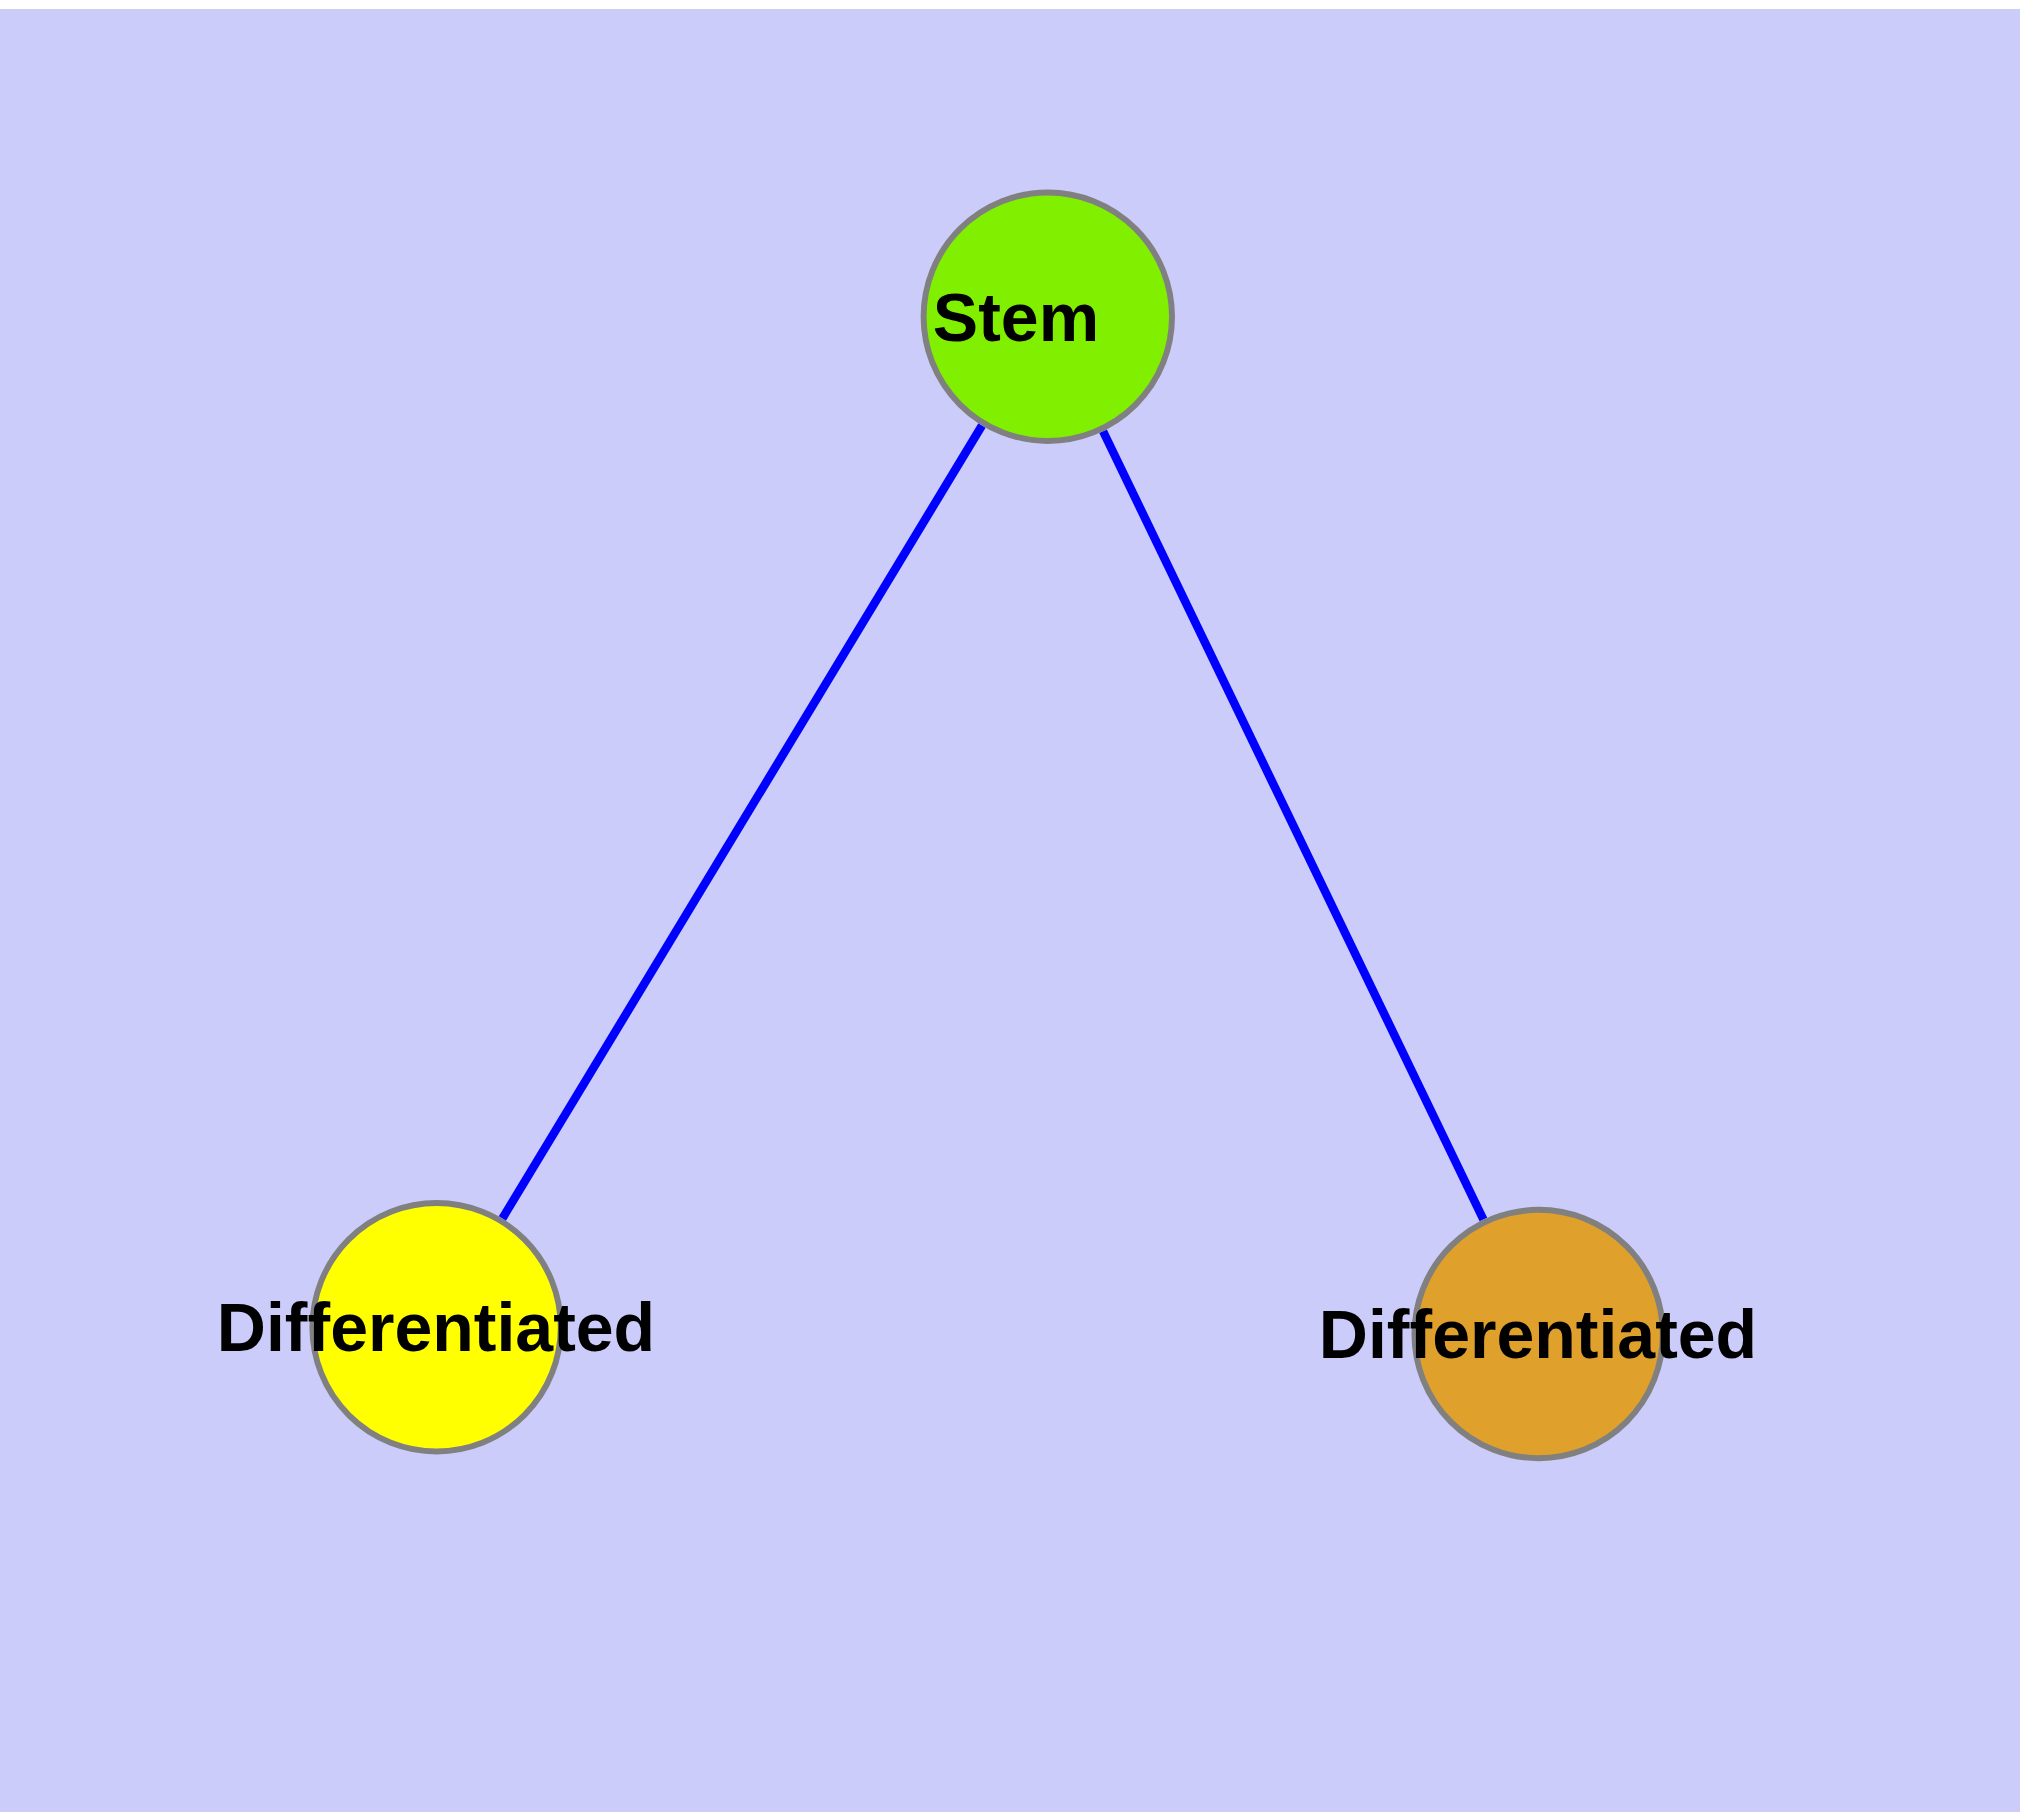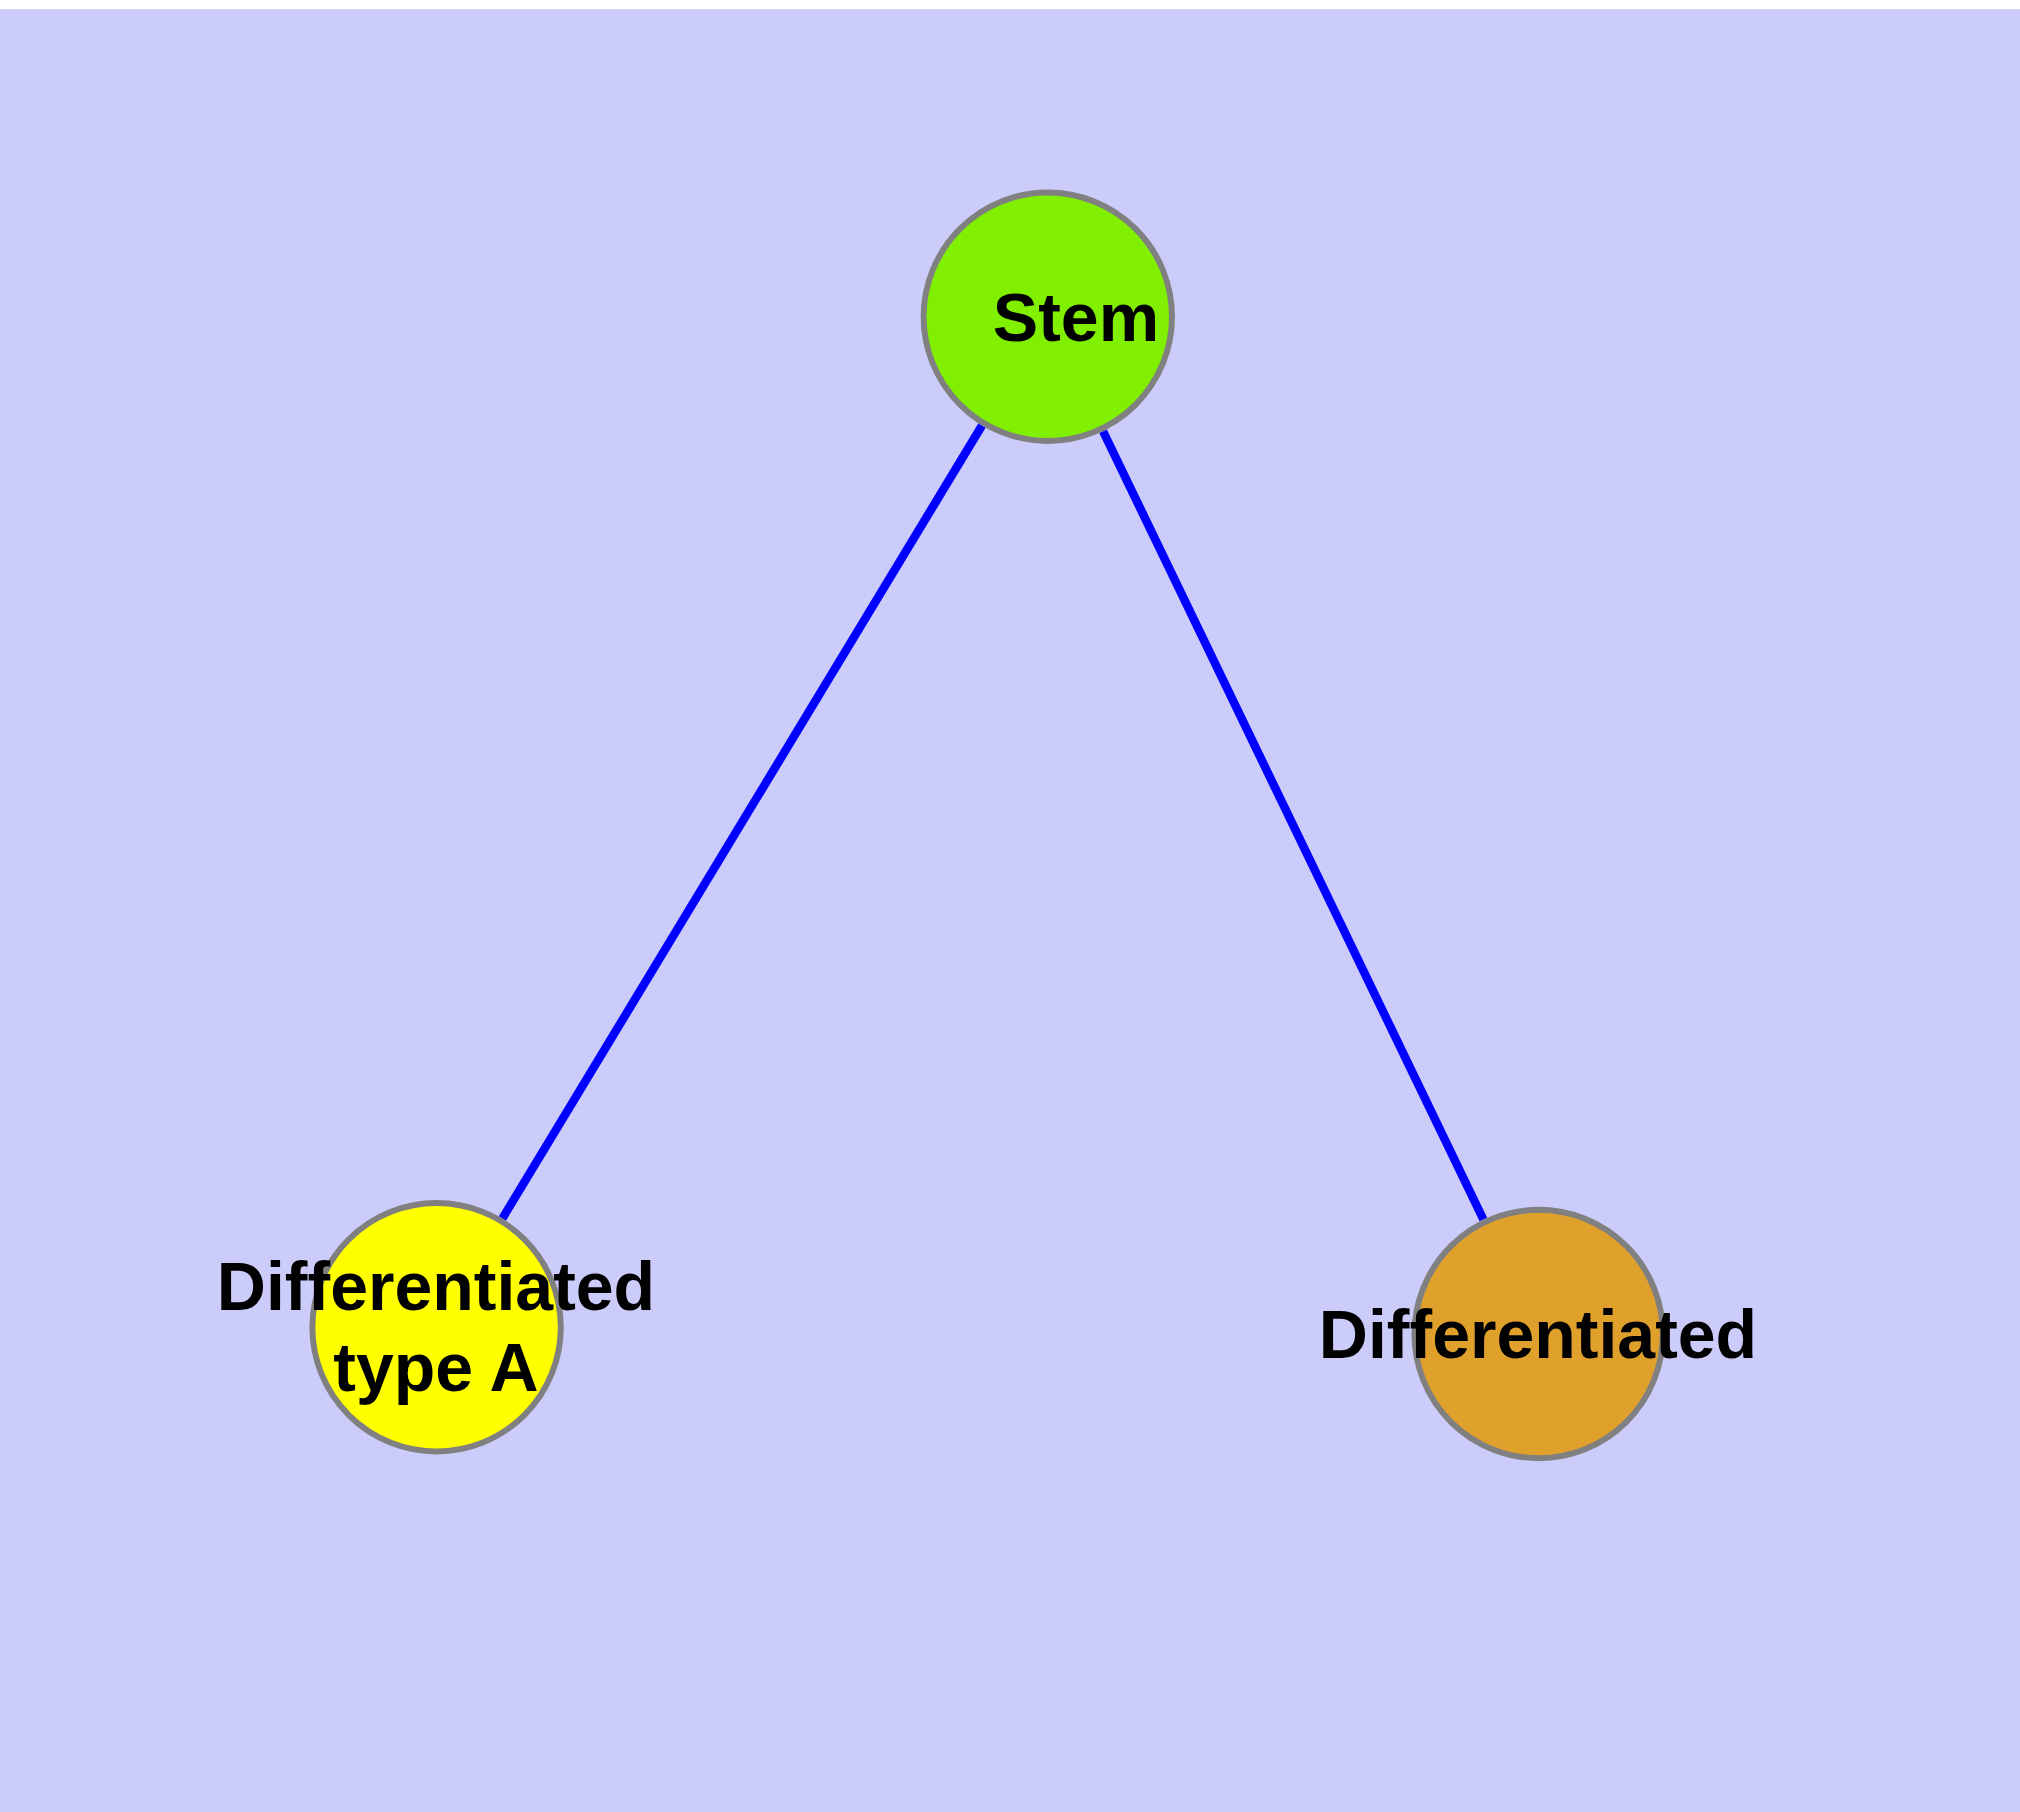--- a/index.html
+++ b/index.html
@@ -57,27 +57,26 @@
         <line id="edge-stem-b" x1="1301.1840233660796" y1="498.0964214841029" x2="1749.8159766339204" y2="1427.9035785158972" stroke="#0000ff" stroke-width="10"></line>
       </g>
 
       <g>
         <circle id="node-stem" cx="1236" cy="363" r="146.5" fill="#80f000" stroke="#808080" stroke-width="7"></circle>
         <circle id="node-diff-a" cx="515" cy="1555" r="146.5" fill="#ffff00" stroke="#808080" stroke-width="7"></circle>
         <circle id="node-diff-b" cx="1815" cy="1563" r="146.5" fill="#e0a02c" stroke="#808080" stroke-width="7"></circle>
       </g>
     </svg>
 
-    <div class="node-label" id="label-stem" style="left: 1076px; top: 308px;">
+    <div class="node-label" id="label-stem" style="left: 1016px; top: 308px;">
       <span>Stem</span>
     </div>
 
     <div class="node-label" id="label-diff-a" style="left: 436px; top: 1318px;">
       <span>Differentiated</span><br>
-      <span>type A</span>
     </div>
 
     <div class="node-label" id="label-diff-b" style="left: 1538px; top: 1325px;">
       <span>Differentiated</span><br>
     </div>
 
   </div>
 </div>
 
 

